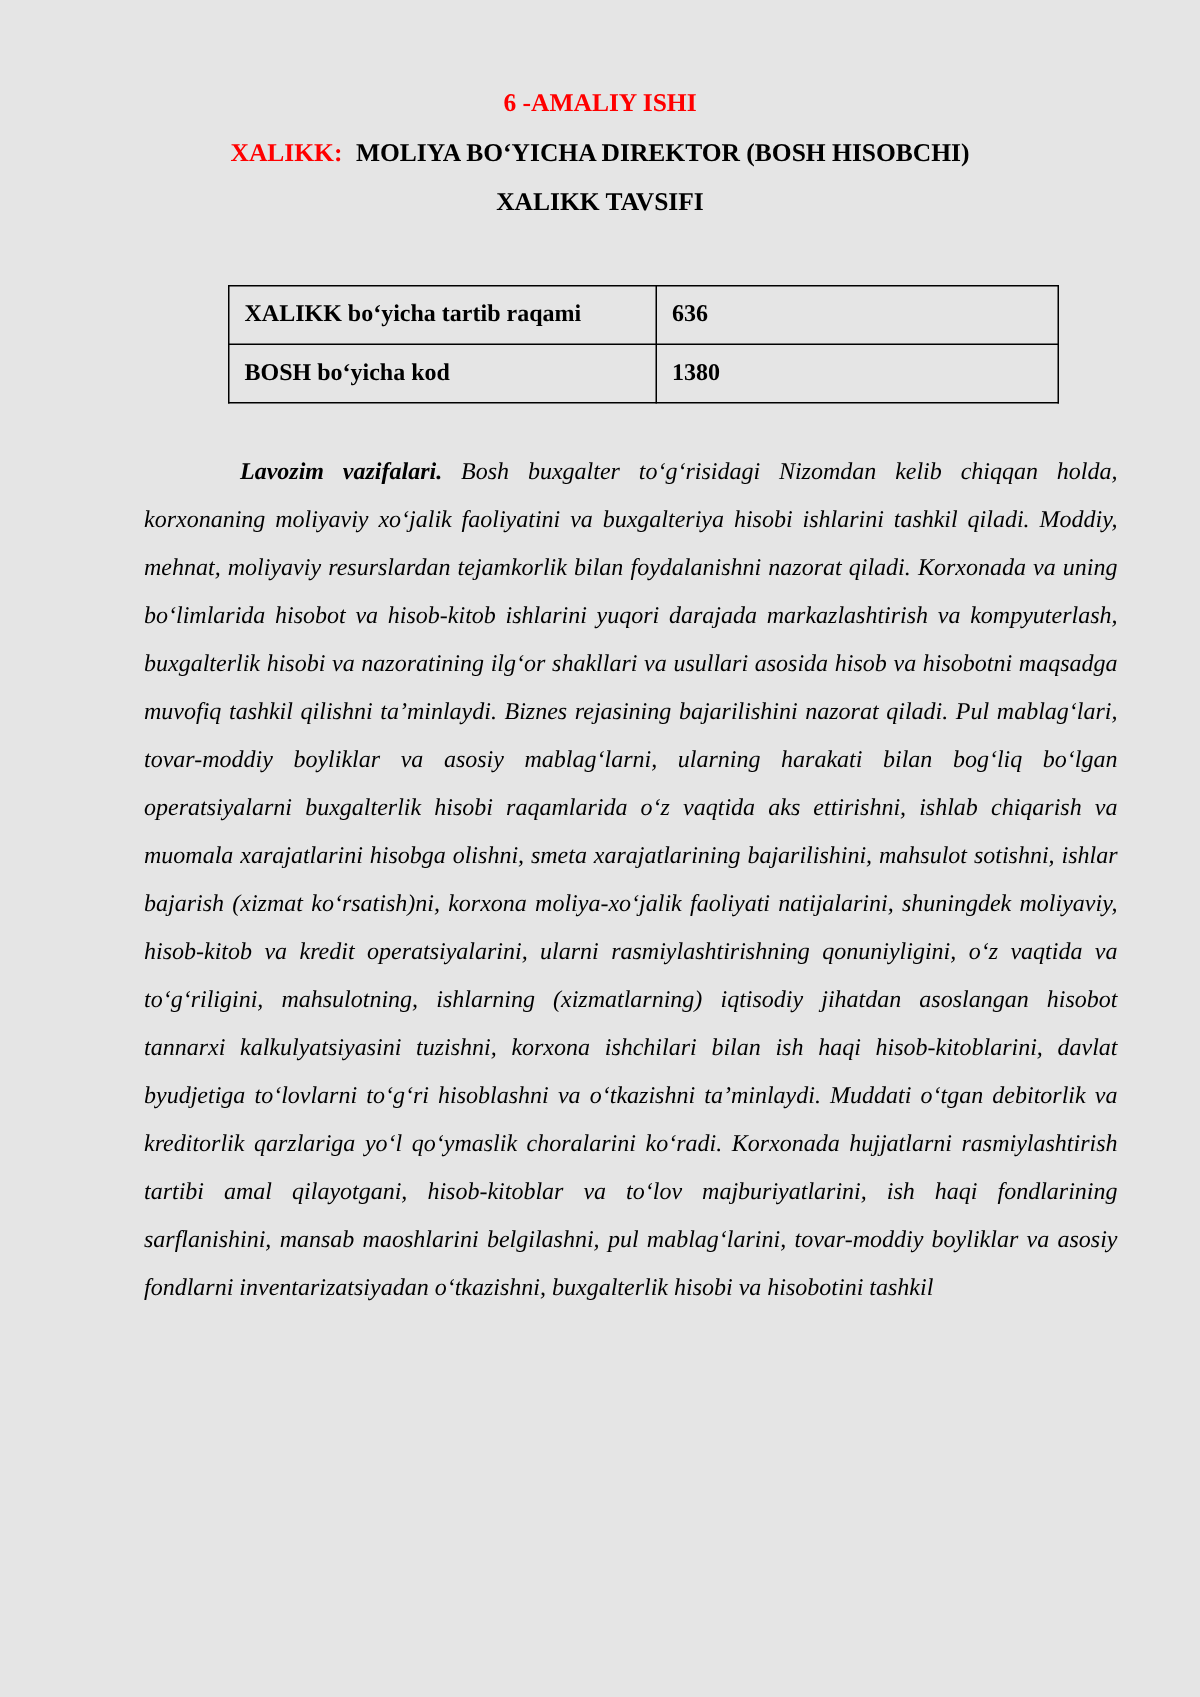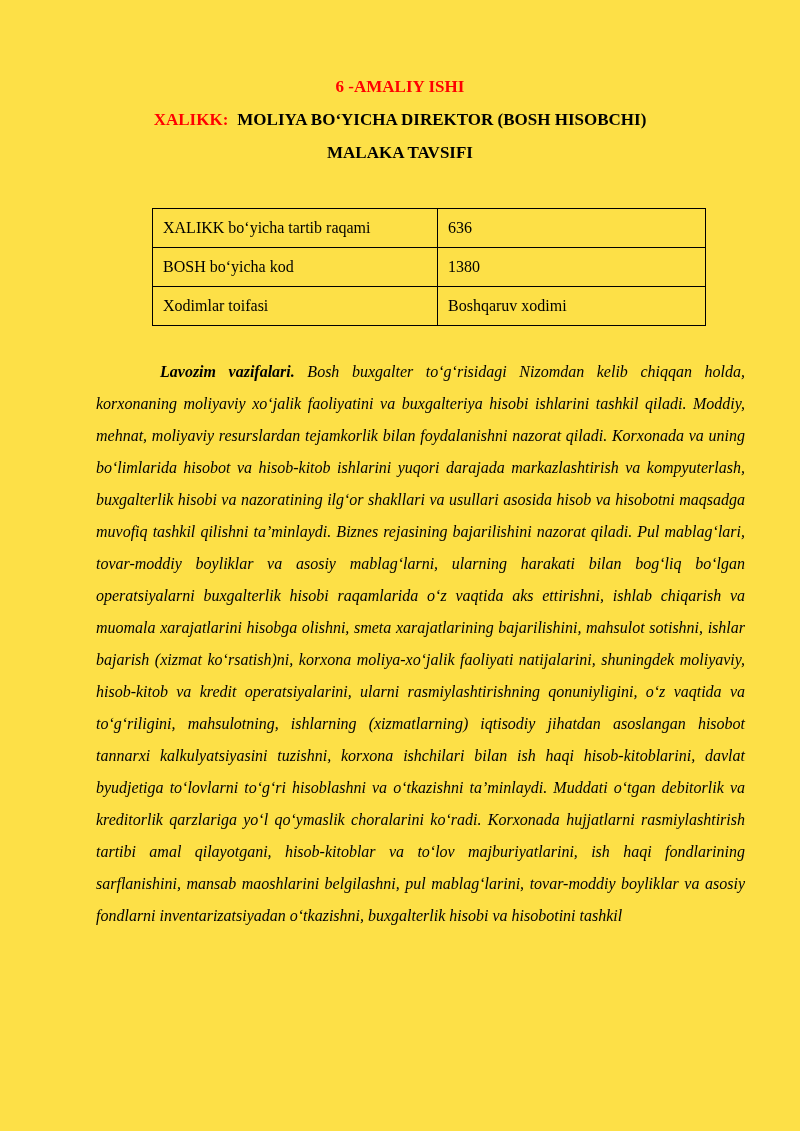--- a/index.html
+++ b/index.html
@@ -1,25 +1,25 @@
 <!DOCTYPE html>
 <html><head>
 <meta charset="utf-8">
 <style>
   * { box-sizing: border-box; }
   html, body { margin: 0; padding: 0; background: #ffffff; }
   .page {
     position: relative;
     width: 800px;
     height: 1131px;
-    background: #fde047;
+    background: #e5e5e5;
     overflow: hidden;
     font-family: "Liberation Serif", serif;
     color: #000000;
-    padding-top: 70px;
+    padding-top: 52px;
   }
   .heading-line {
     text-align: center;
     font-weight: 700;
     font-size: 17px;
     line-height: 33px;
     white-space: nowrap;
   }
   .accent { color: #ff0000; }
   .topic-label { margin-right: 9px; }
@@ -27,20 +27,21 @@
   .info-table {
     border-collapse: collapse;
     margin: 39px 0 0 152px;
     font-size: 16px;
   }
   .info-table td {
     border: 1px solid #000000;
     height: 39px;
     padding: 2px 10px;
     vertical-align: middle;
+    font-weight: bold;
   }
   .cell-label { width: 285px; }
   .cell-value { width: 268px; }
 
   .body-paragraph {
     width: 649px;
     margin: 30px 0 16px 96px;
     text-align: justify;
     font-size: 16px;
     line-height: 32px;
@@ -53,34 +54,30 @@
 <body>
 
 <div class="page">
 
   <div class="heading-line accent">6 -AMALIY ISHI</div>
 
   <div class="heading-line">
     <span class="accent topic-label">XALIKK:</span><span>MOLIYA BO‘YICHA DIREKTOR (BOSH HISOBCHI)</span>
   </div>
 
-  <div class="heading-line">MALAKA TAVSIFI</div>
+  <div class="heading-line">XALIKK TAVSIFI</div>
 
   <table class="info-table">
     <tbody>
       <tr>
         <td class="cell-label">XALIKK bo‘yicha tartib raqami</td>
         <td class="cell-value">636</td>
       </tr>
       <tr>
         <td class="cell-label">BOSH bo‘yicha kod</td>
         <td class="cell-value">1380</td>
       </tr>
-      <tr>
-        <td class="cell-label">Xodimlar toifasi</td>
-        <td class="cell-value">Boshqaruv xodimi</td>
-      </tr>
     </tbody>
   </table>
 
   <p class="body-paragraph"><span class="lead">Lavozim vazifalari.</span><span> Bosh buxgalter to‘g‘risidagi Nizomdan kelib chiqqan holda, korxonaning moliyaviy xo‘jalik faoliyatini va buxgalteriya hisobi ishlarini tashkil qiladi. Moddiy, mehnat, moliyaviy resurslardan tejamkorlik bilan foydalanishni nazorat qiladi. Korxonada va uning bo‘limlarida hisobot va hisob-kitob ishlarini yuqori darajada markazlashtirish va kompyuterlash, buxgalterlik hisobi va nazoratining ilg‘or shakllari va usullari asosida hisob va hisobotni maqsadga muvofiq tashkil qilishni ta’minlaydi. Biznes rejasining bajarilishini nazorat qiladi. Pul mablag‘lari, tovar-moddiy boyliklar va asosiy mablag‘larni, ularning harakati bilan bog‘liq bo‘lgan operatsiyalarni buxgalterlik hisobi raqamlarida o‘z vaqtida aks ettirishni, ishlab chiqarish va muomala xarajatlarini hisobga olishni, smeta xarajatlarining bajarilishini, mahsulot sotishni, ishlar bajarish (xizmat ko‘rsatish)ni, korxona moliya-xo‘jalik faoliyati natijalarini, shuningdek moliyaviy, hisob-kitob va kredit operatsiyalarini, ularni rasmiylashtirishning qonuniyligini, o‘z vaqtida va to‘g‘riligini, mahsulotning, ishlarning (xizmatlarning) iqtisodiy jihatdan asoslangan hisobot tannarxi kalkulyatsiyasini tuzishni, korxona ishchilari bilan ish haqi hisob-kitoblarini, davlat byudjetiga to‘lovlarni to‘g‘ri hisoblashni va o‘tkazishni ta’minlaydi. Muddati o‘tgan debitorlik va kreditorlik qarzlariga yo‘l qo‘ymaslik choralarini ko‘radi. Korxonada hujjatlarni rasmiylashtirish tartibi amal qilayotgani, hisob-kitoblar va to‘lov majburiyatlarini, ish haqi fondlarining sarflanishini, mansab maoshlarini belgilashni, pul mablag‘larini, tovar-moddiy boyliklar va asosiy fondlarni inventarizatsiyadan o‘tkazishni, buxgalterlik hisobi va hisobotini tashkil</span></p>
 
 </div>
 
 </body></html>

